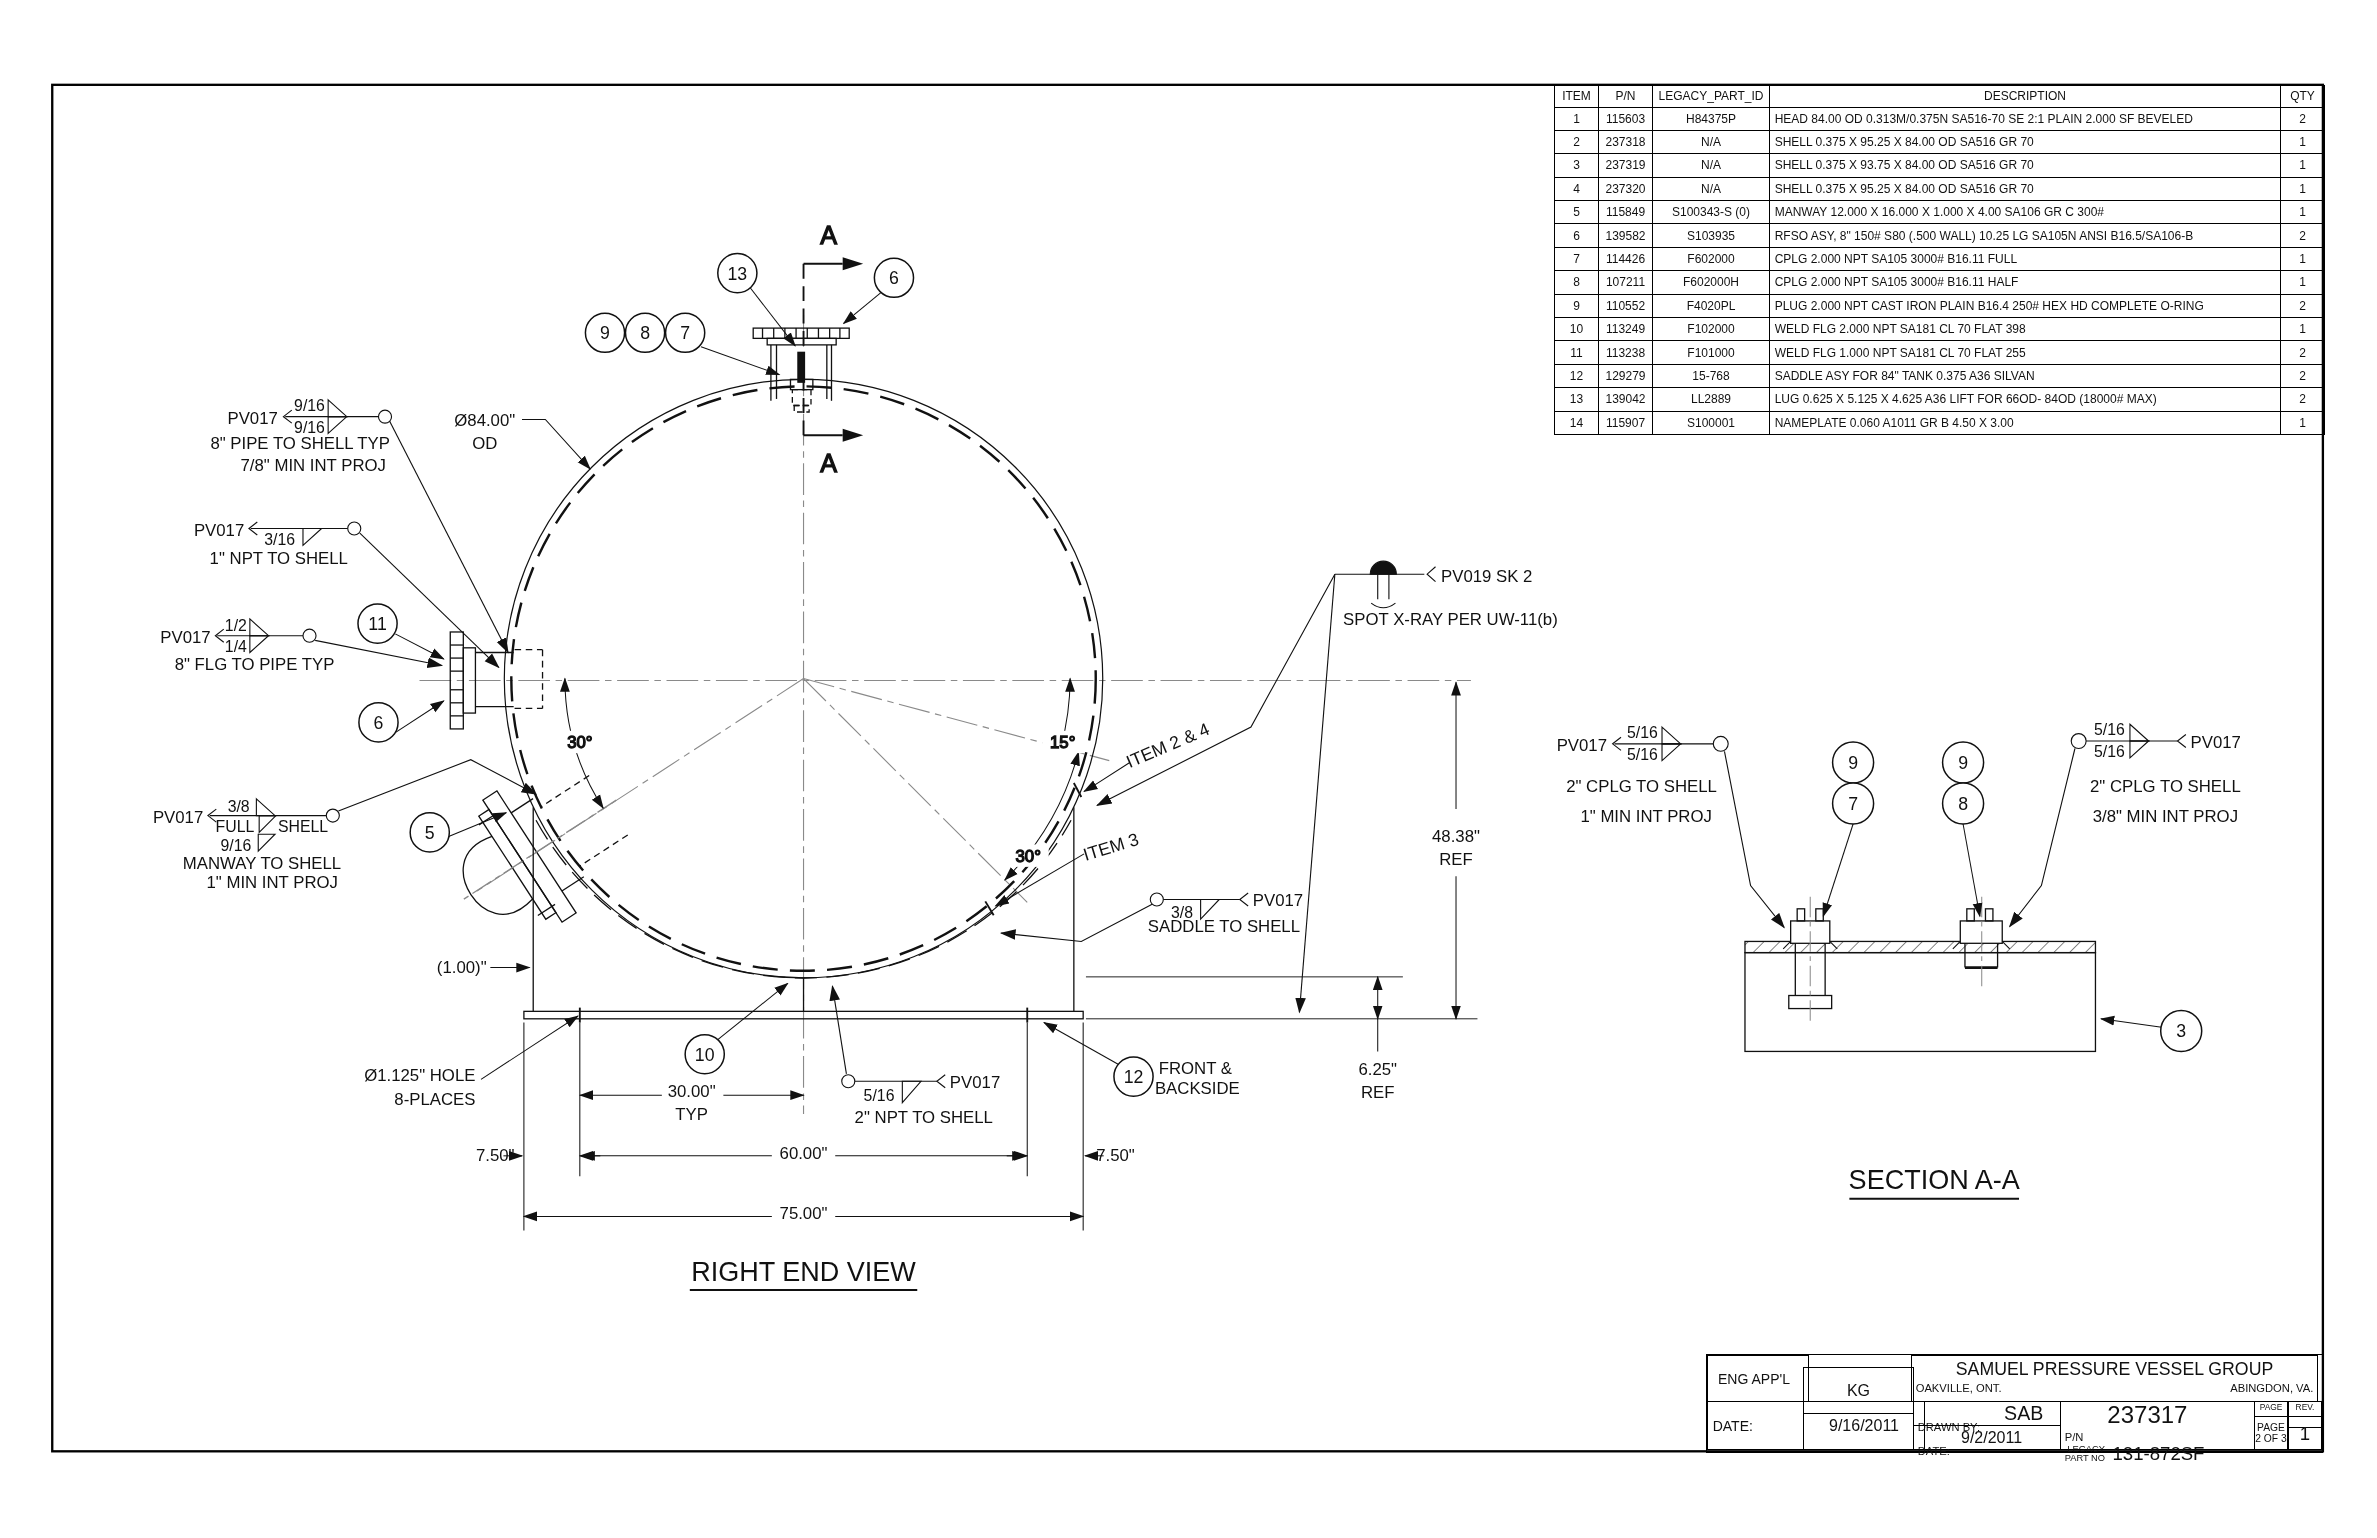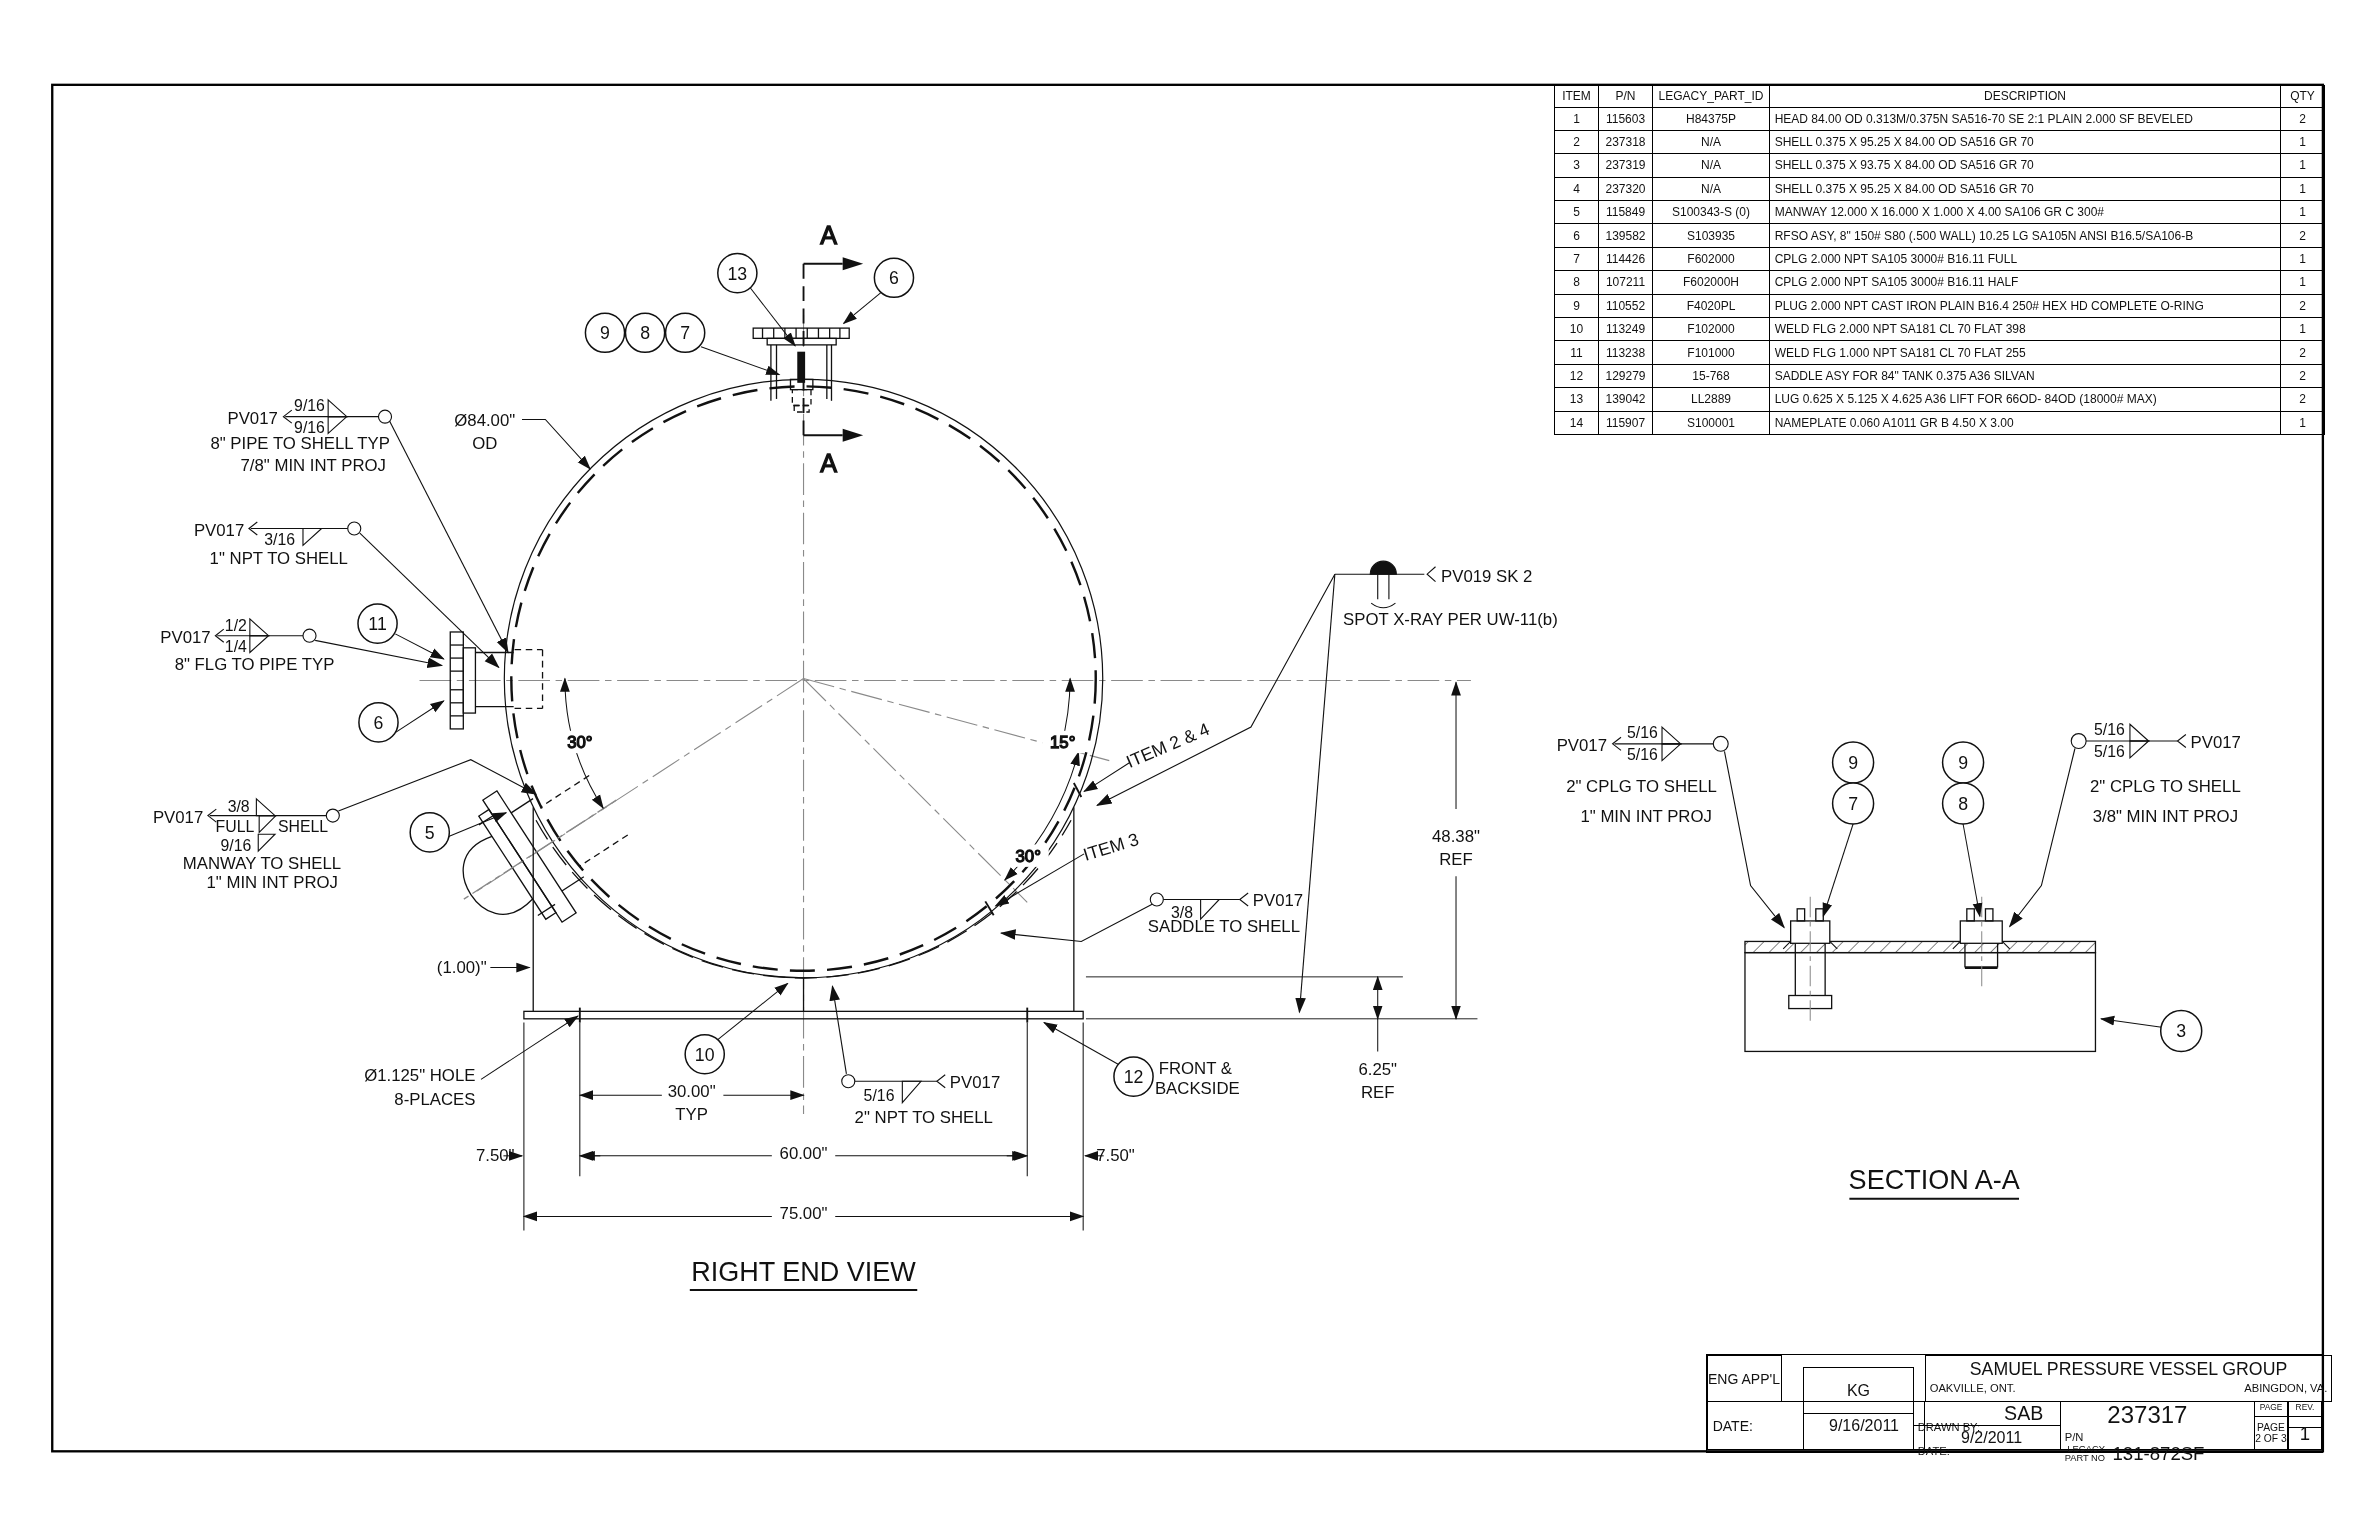--- a/index.html
+++ b/index.html
@@ -508,23 +508,23 @@
           <td class="c0">14</td>
           <td class="c1">115907</td>
           <td class="c2">S100001</td>
           <td class="c3">NAMEPLATE 0.060 A1011 GR B 4.50 X 3.00</td>
           <td class="c4">1</td>
         </tr>
       </tbody>
 </table>
 
 <div id="tb">
-  <div class="cell" style="left:0;top:0;width:75px;height:47px;font-size:14px;display:flex;align-items:center;padding-left:0;">ENG APP'L</div>
+  <div class="cell" style="left:0;top:0;width:102px;height:47px;font-size:14px;display:flex;align-items:center;padding-left:10px;">ENG APP'L</div>
   <div class="cell" style="left:96px;top:12px;width:111px;height:47px;font-size:16px;display:flex;align-items:center;justify-content:center;">KG</div>
-  <div class="cell" style="left:218px;top:0;width:407px;height:47px;">
+  <div class="cell" style="left:204px;top:0;width:407px;height:47px;">
     <div style="text-align:center;font-size:17.7px;margin-top:2.8px;">SAMUEL PRESSURE VESSEL GROUP</div>
     <div style="display:flex;justify-content:space-between;font-size:11.2px;padding:1.9px 3.7px 0 3.7px;">
       <span>OAKVILLE, ONT.</span>
       <span>ABINGDON, VA.</span>
     </div>
   </div>
   <div class="cell" style="left:0;top:46px;width:97px;height:49px;font-size:14px;display:flex;align-items:center;padding-left:4.7px;">DATE:</div>
   <div class="cell" style="left:96px;top:46px;width:122px;height:49px;font-size:16px;display:flex;align-items:center;justify-content:center;">9/16/2011</div>
   <div class="cell" style="left:206px;top:46px;width:148px;height:25px;display:flex;align-items:center;padding:0 3.7px;justify-content:space-between;">
     <span class="tb-small">DRAWN BY:</span>

